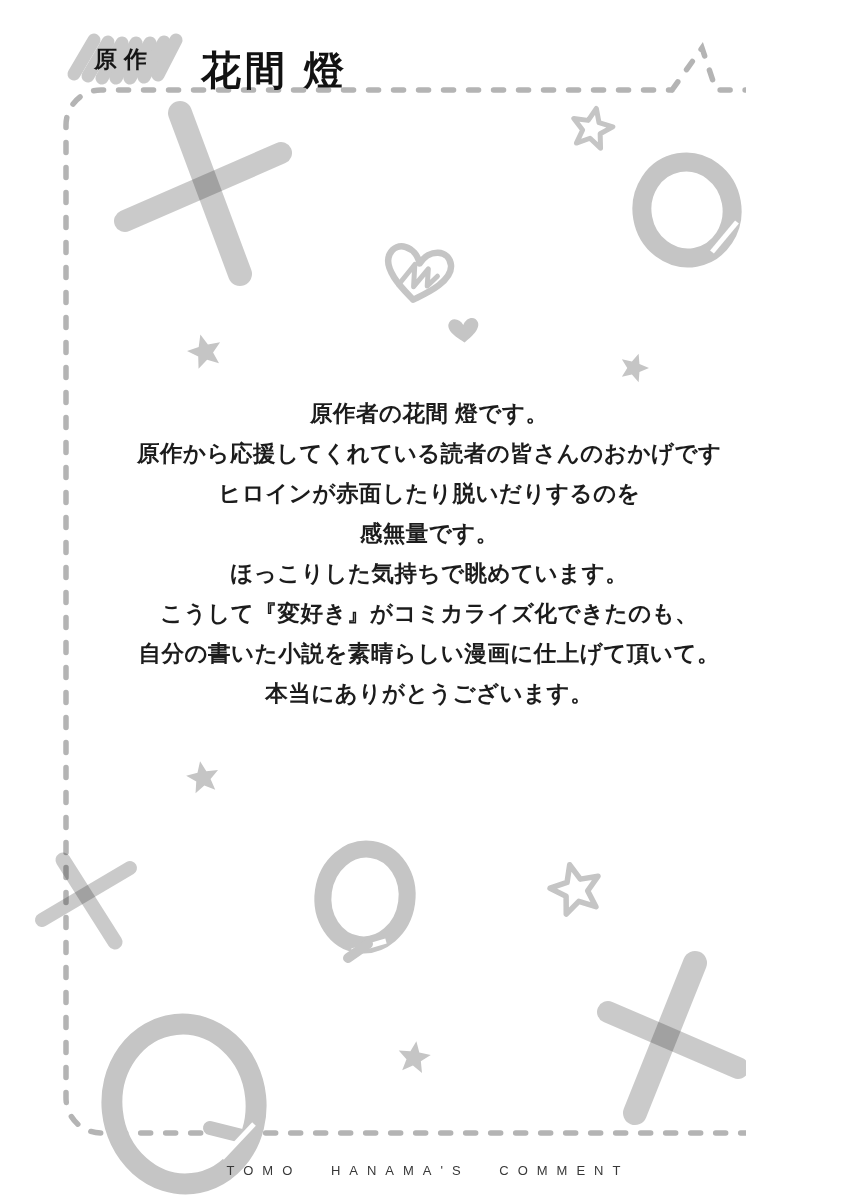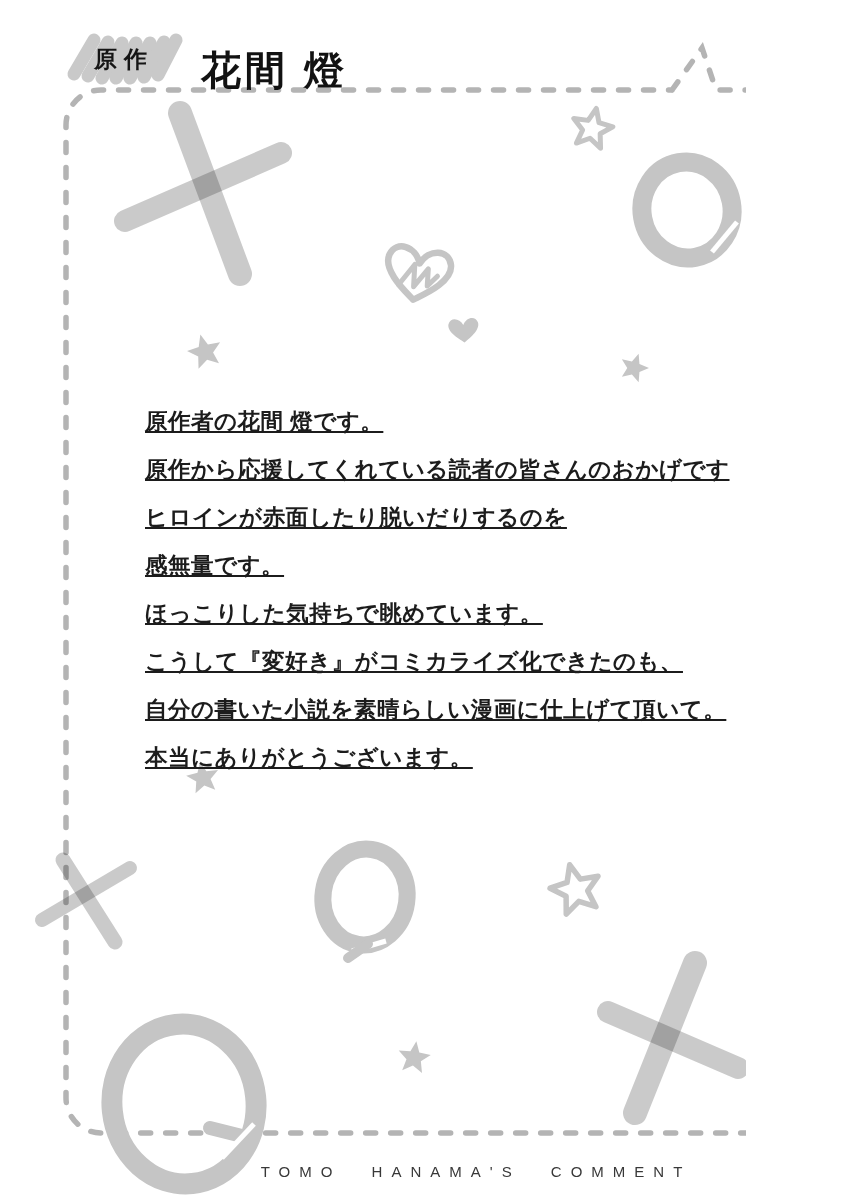--- a/index.html
+++ b/index.html
@@ -6,42 +6,42 @@
     --page-bg:#ffffff;
     --doodle-gray:#c5c5c5;
     --border-gray:#b4b4b4;
     --text-black:#1c1c1c;
     --footer-gray:#383838;
     --label-black:#151515;
   }
   html,body{margin:0;padding:0;background:#ffffff;}
   .page{
     position:relative;width:746px;height:1200px;background:var(--page-bg);
-    overflow:hidden;font-family:"Liberation Sans","DejaVu Sans",sans-serif;
+    overflow:hidden;font-family:"Liberation Sans","DejaVu Sans",sans-serif;text-align:center;
   }
   .doodles{position:absolute;left:0;top:0;width:846px;height:1200px;}
   .role-label{position:absolute;left:64px;top:30px;width:122px;height:56px;}
   .role-label svg{position:absolute;left:0;top:0;}
   .role-label .txt{
     position:absolute;left:30px;top:14px;font-size:23px;font-weight:bold;
     letter-spacing:7px;color:var(--label-black);white-space:nowrap;
   }
   .author{
     position:absolute;left:184px;top:26px;margin:17px;font-size:40px;font-weight:bold;
     letter-spacing:4px;color:#121212;white-space:nowrap;
   }
   .comment{position:absolute;left:137px;top:394px;}
   .comment p{
-    margin:8px;font-size:22.5px;line-height:40px;font-weight:600;
-    letter-spacing:0.5px;color:var(--text-black);white-space:nowrap;text-decoration:underline;
+    margin:0;font-size:22.5px;line-height:40px;font-weight:600;
+    letter-spacing:0.5px;color:var(--text-black);white-space:nowrap;
   }
   .footer{
     position:absolute;left:428px;top:1163px;transform:translateX(-50%);
-    font-size:15px;font-weight:500;letter-spacing:9px;word-spacing:17px;
-    color:var(--footer-gray);white-space:nowrap;margin-left:48px;
+    font-size:13px;font-weight:500;letter-spacing:9px;word-spacing:17px;
+    color:var(--footer-gray);white-space:nowrap;
   }
 </style>
 </head>
 <body>
 
 <div class="page">
 
   <svg class="doodles" viewBox="0 0 846 1200">
 
     <path d="M 672 90 L 702 48 L 716 90 L 744 90 A 35 35 0 0 1 779 125 L 779 1098 A 35 35 0 0 1 744 1133 L 101 1133 A 35 35 0 0 1 66 1098 L 66 125 A 35 35 0 0 1 101 90 L 672 90" fill="none" stroke="var(--border-gray)" stroke-width="5.5" stroke-linecap="round" stroke-dasharray="10 15"></path>

